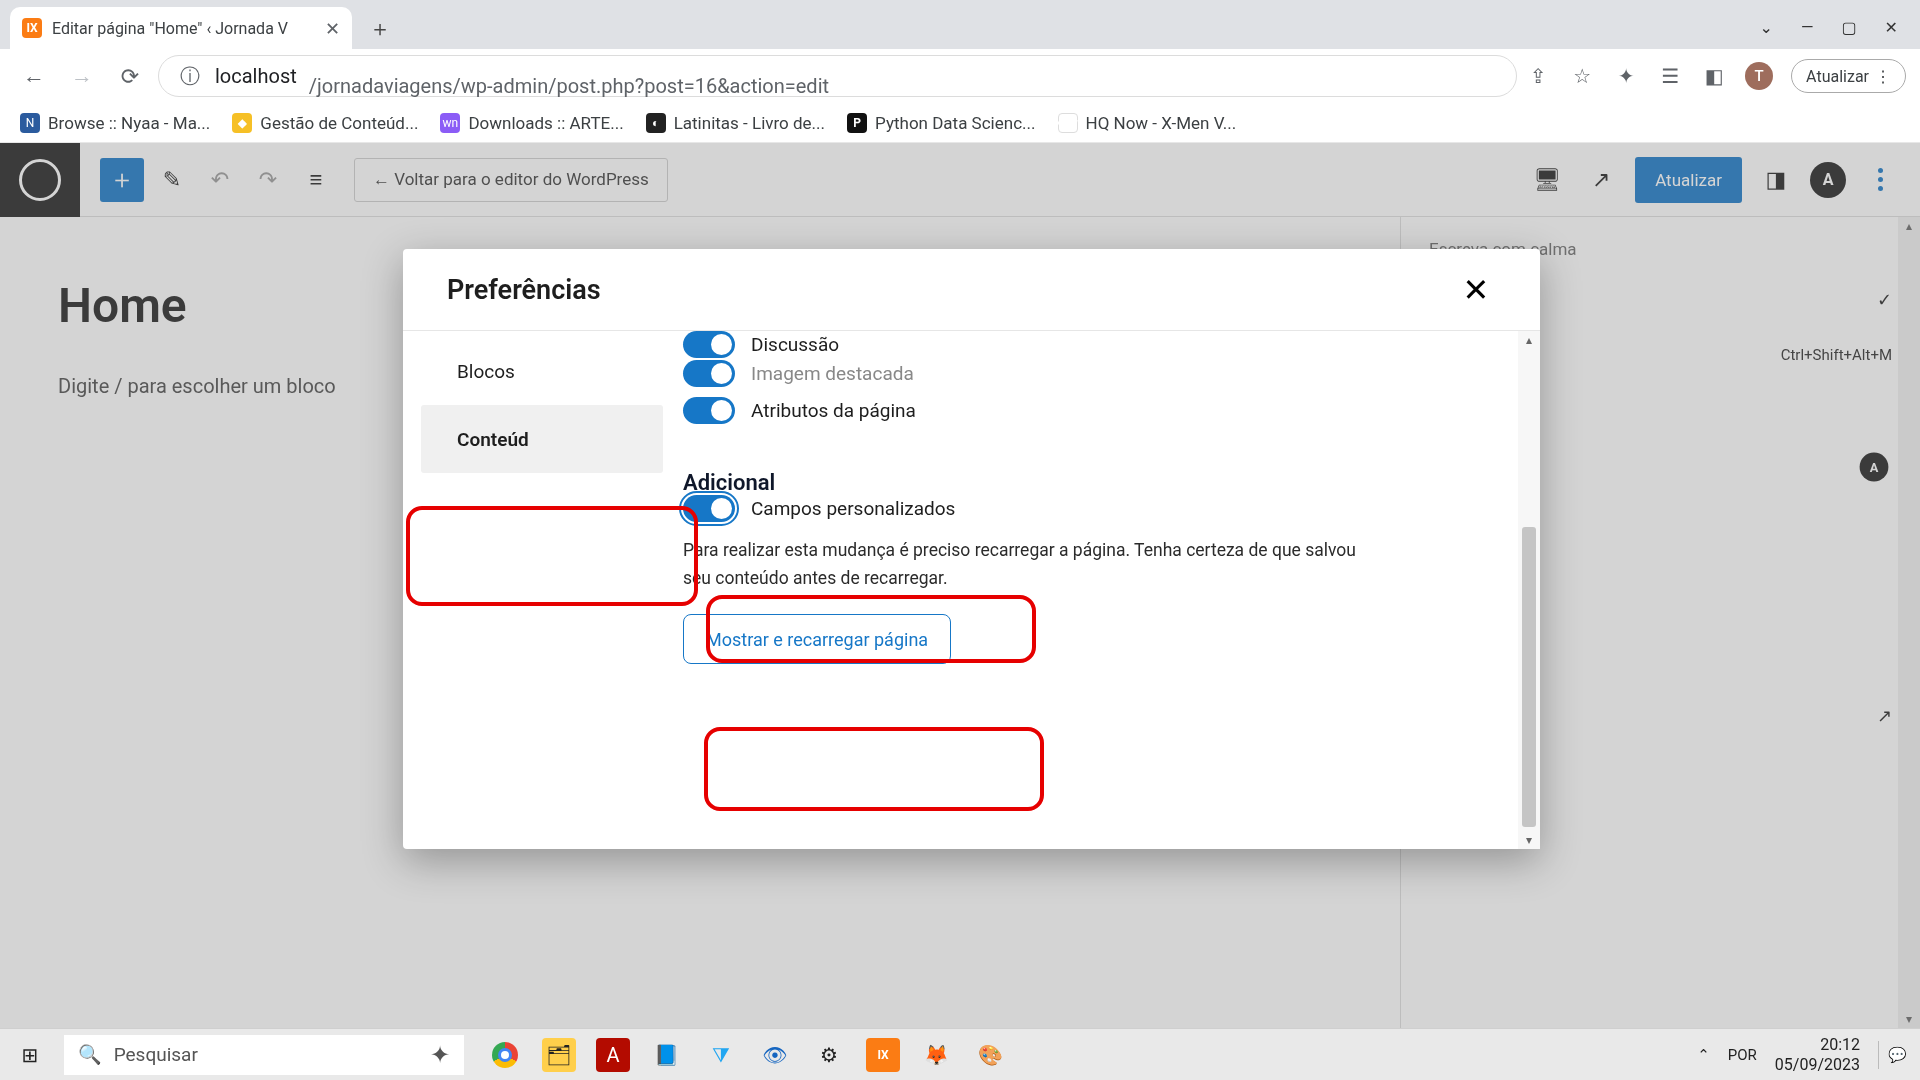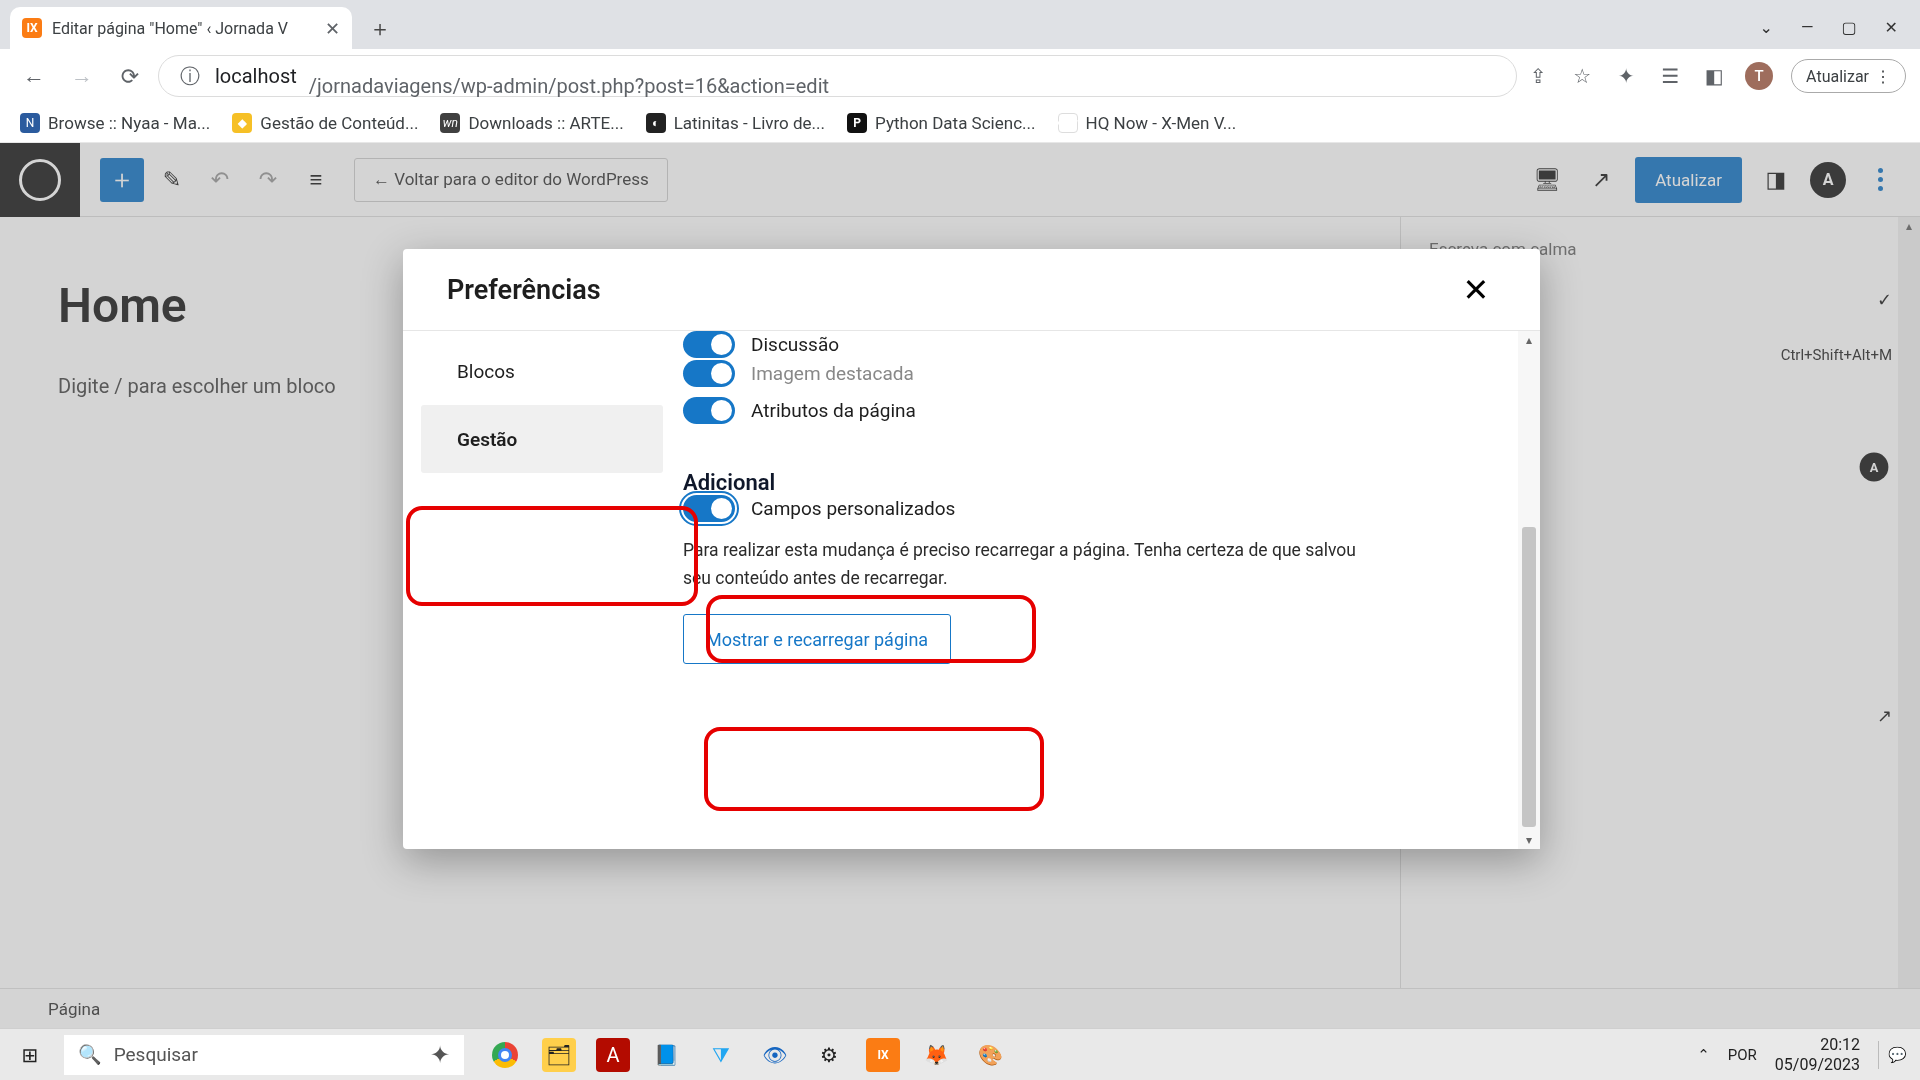--- a/index.html
+++ b/index.html
@@ -20,21 +20,21 @@
   .address .host { color:#202124; }
   .address .path { color:#5f6368;margin-top:20px; }
   .omni-icon { width: 26px; height: 26px; display:flex; align-items:center; justify-content:center; color:#5f6368; font-size:20px; }
   .ext-row { display:flex; align-items:center; gap:18px; }
   .avatar { width:28px; height:28px; border-radius:50%; background:#9e6d5d; color:#fff; display:flex; align-items:center; justify-content:center; font-size:15px; font-weight:500; }
   .chrome-update { height:34px; border:1px solid #aaa; border-radius:17px; padding:0 14px; display:flex; align-items:center; font-size:16px; color:#3c4043; gap:6px; }
 
   .bookmarks { height: 40px; display:flex; align-items:center; gap: 22px; padding: 0 20px; border-bottom:1px solid #e7e7e7; background:#fff; font-size:17px; color:#3c4043; }
   .bm { display:flex; align-items:center; gap:8px; }
   .bm .fav { width:20px; height:20px; border-radius:4px; display:inline-flex; align-items:center; justify-content:center; font-size:12px; color:#fff; }
-  .f1{background:#2b5b9e;} .f2{background:#f6c026;} .f3{background:#404040;font-style:italic;} .f4{background:#222;border-radius:50%;} .f5{background:#111;color:#fff;font-weight:700;} .f6{background:#fff;border:1px solid #ddd;color:#E8710A;font-size:9px;font-weight:700;}
+  .f1{background:#2b5b9e;} .f2{background:#f6c026;} .f3{background:#8b5cf6;} .f4{background:#222;border-radius:50%;} .f5{background:#111;color:#fff;font-weight:700;} .f6{background:#fff;border:1px solid #ddd;color:#E8710A;font-size:9px;font-weight:700;}
 
   
   .wp-area { position: relative; height: calc(1080px - 49px - 54px - 40px - 52px); }
   .wp-topbar { height: 74px; display:flex; align-items:center; border-bottom:1px solid #ddd; background:#fff; }
   .wp-logo { width:80px; height:74px; background:#1e1e1e; display:flex; align-items:center; justify-content:center; }
   .wp-logo-ring{ width:42px; height:42px; border:3px solid #fff; border-radius:50%; position:relative; }
   .tb-group{ display:flex; align-items:center; gap:8px; padding:0 20px; }
   .plus-btn{ width:44px; height:44px; background:#1677c7; color:#fff; display:flex; align-items:center; justify-content:center; border-radius:3px; font-size:26px; }
   .tb-icon{ width:40px; height:40px; display:flex; align-items:center; justify-content:center; color:#1e1e1e; font-size:22px; }
   .tb-icon.mut{ color:#9b9b9b; }
@@ -75,21 +75,21 @@
   .modal-scroll .tr{ font-size:12px; color:#666; padding:2px 0; }
   .modal-scroll .thumb{ width:14px; background:#c5c5c5; border-radius:3px; margin: auto 0 4px 0; height:300px; }
 
   .toggle-row{ display:flex; align-items:center; gap:16px; font-size:19px; color:#1e1e1e; margin-bottom:10px;}
   .toggle-row.mut{ color:#888; }
   .toggle{ width:52px; height:27px; border-radius:14px; background:#1677c7; position:relative; flex-shrink:0; }
   .toggle::after{ content:""; position:absolute; right:3px; top:3px; width:21px; height:21px; background:#fff; border-radius:50%; }
   .section-h{ font-size:22px; font-weight:600; color:#0f172a; margin-top:46px; }
   .section-sub{ font-size:17px; color:#7a7a7a; margin-top:6px; margin-bottom:18px; }
   .helper{ font-size:17.5px; color:#2b2b2b; margin-top:14px; line-height:1.6; max-width:700px; }
-  .outline-btn{ height:50px; border:1.5px solid #1677c7; color:#1677c7; border-radius:3px; padding:0 22px; display:inline-flex; align-items:center; font-size:18px; margin-top:22px; background:#fff; }
+  .outline-btn{ height:50px; border:1.5px solid #1677c7; color:#1677c7; border-radius:8px; padding:0 22px; display:inline-flex; align-items:center; font-size:18px; margin-top:22px; background:#fff; }
 
   
   .hl{ position:absolute; border:4px solid #e60000; border-radius:16px; }
 
   
   .taskbar{ position:fixed; bottom:0; left:0; right:0; height:52px; background:#e9e9e9; border-top:1px solid #cfcfcf; display:flex; align-items:center; color:#222; }
   .start{ width:60px; height:52px; display:flex; align-items:center; justify-content:center; font-size:20px; }
   .search{ width:400px; height:40px; background:#fff; display:flex; align-items:center; gap:12px; padding:0 14px; font-size:19px; color:#555; margin-left:4px; }
   .task-icons{ display:flex; align-items:center; gap:20px; margin-left:24px; }
   .ticon{ width:34px; height:34px; border-radius:4px; display:flex; align-items:center; justify-content:center; font-size:20px; }
@@ -234,35 +234,32 @@
           <span>Preferências</span>
         </div>
       <div class="side-scroll">
           <span class="tr">▴</span>
           <div style="flex:1"></div>
           <span class="tr">▾</span>
         </div>
     </div>
   </div>
 
-  <div class="footer-status">
-      <span>Página</span>
-    </div>
 
   <div class="scrim"></div>
 
   <div class="modal">
     <div class="modal-head">
       <div class="modal-title">Preferências</div>
       <div class="modal-x">✕</div>
     </div>
     <div class="modal-body">
       <div class="modal-nav">
         <div class="mnav-item">Blocos</div>
-        <div class="mnav-item active">Gestão</div>
+        <div class="mnav-item active">Conteúd</div>
       </div>
       <div class="modal-right">
         <div class="toggle-row">
           <div class="toggle"></div>
           <span>Discussão</span>
         </div>
         <div class="toggle-row mut" style="margin-top:-8px;">
           <div class="toggle"></div>
           <span style="text-decoration:line-through;text-decoration-color:transparent;">Imagem destacada</span>
         </div>

